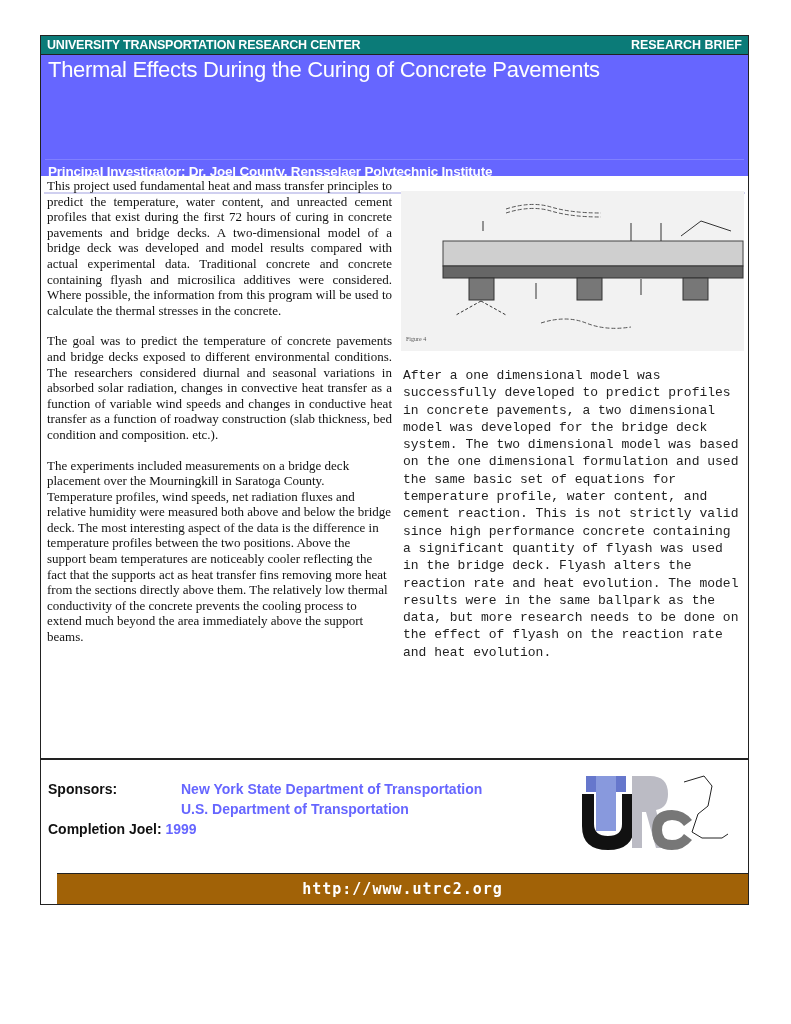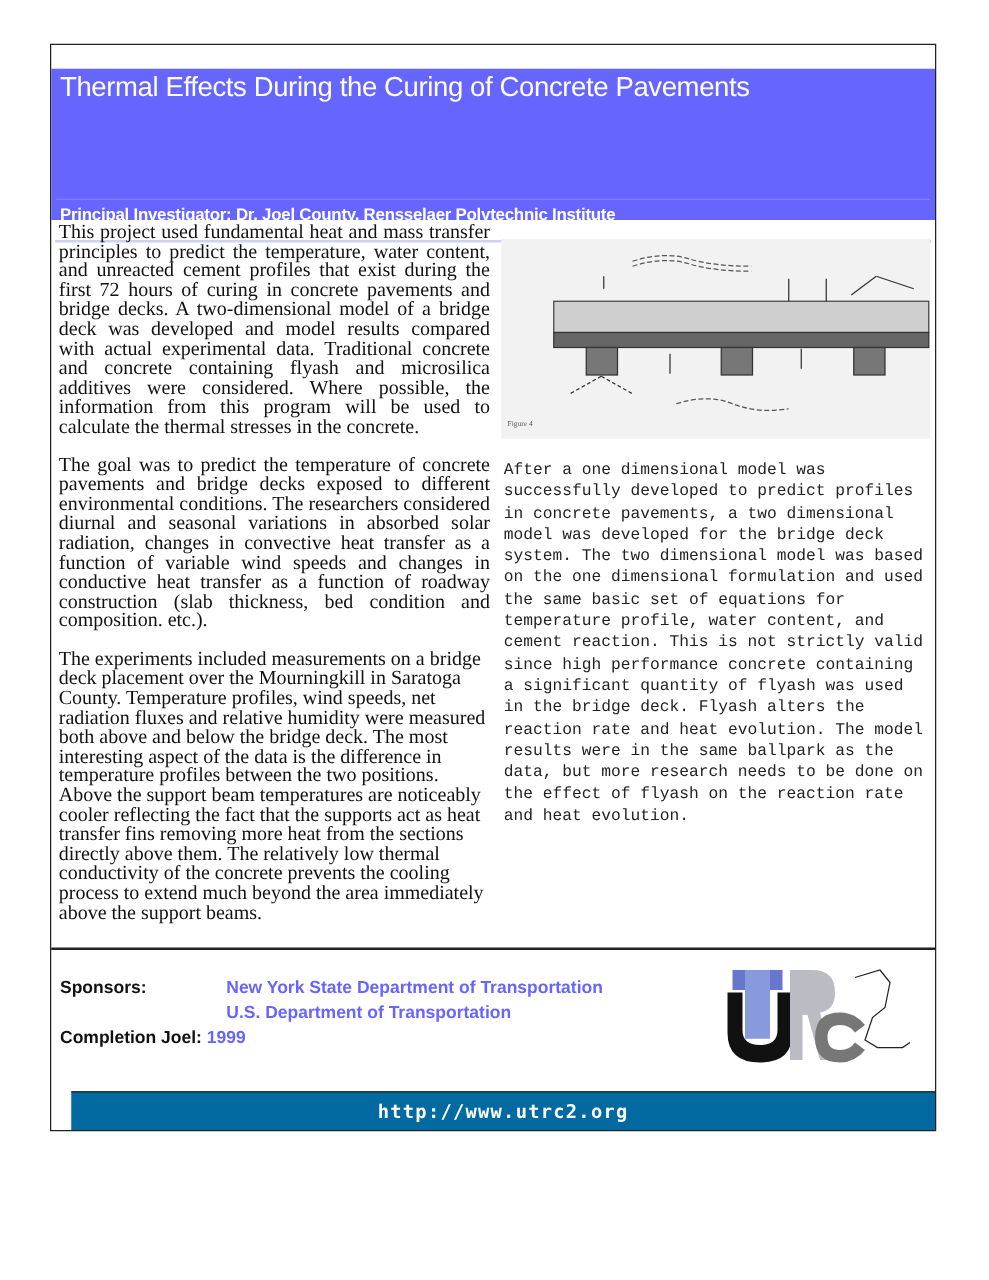--- a/index.html
+++ b/index.html
@@ -7,37 +7,41 @@
   .frame { position:absolute; left:40px; top:35px; width:709px; height:870px; border:1.5px solid #222; box-sizing:border-box; }
   .topbar { position:absolute; left:0; top:0; right:0; height:18px; background:#0b7b78; color:#fff;
     font-family:"Liberation Sans", sans-serif; font-weight:bold; font-size:12.5px; line-height:18px; border-bottom:1px solid #222; }
   .topbar .l { position:absolute; left:6px; letter-spacing:-0.2px; }
   .topbar .r { position:absolute; right:6px; }
   .bluebox { position:absolute; left:0; top:19px; right:0; height:121px; background:#6666ff; }
   .title { position:absolute; left:7px; top:2px; color:#fff; font-family:"Liberation Sans", sans-serif; font-size:22px; letter-spacing:-0.3px; }
   .pi { position:absolute; left:7px; top:109px; color:#fff; font-family:"Liberation Sans", sans-serif; font-size:13.5px; font-weight:bold; letter-spacing:-0.2px; }
   .pi-rule { position:absolute; left:4px; right:4px; top:104px; height:1px; background:#8080ff; }
   .bluebottom { position:absolute; left:3px; right:3px; top:137px; height:2px; background:#d0d0f0; }
-  .col-left { position:absolute; left:6px; top:142px; width:345px; font-family:"Liberation Serif", serif; font-size:16px; line-height:15.6px; color:#111; }
+  .col-left { position:absolute; left:6px; top:142px; width:345px; font-family:"Liberation Serif", serif; font-size:13px; line-height:15.6px; color:#111; }
   .col-left p { margin:0 0 15px 0; }
   .justify { text-align:justify; }
   .fig { position:absolute; left:360px; top:155px; width:343px; height:160px; background:#f2f2f2; }
   .col-right { position:absolute; left:362px; top:331px; width:340px; font-family:Liberation Mono, monospace; font-size:13px; line-height:17.3px; color:#222; }
   .sep { position:absolute; left:0; right:0; top:722px; height:1.5px; background:#222; }
   .sponsors { position:absolute; left:7px; top:743px; font-family:"Liberation Sans", sans-serif; font-size:14px; font-weight:bold; color:#111; line-height:20px; }
   .sponsors .lbl { display:inline-block; width:133px; }
   .blue { color:#6666ff; }
   .logo { position:absolute; left:533px; top:736px; width:170px; height:80px; }
-  .footer { position:absolute; left:0; right:0; bottom:0; height:30px; background:#0369a1; border-top:1.5px solid #222;
+  .footer { position:absolute; left:0; right:0; bottom:0; height:30px; background:#a16207; border-top:1.5px solid #222;
     color:#fff; text-align:center; font-family:"DejaVu Sans Mono", monospace; font-weight:bold; font-size:15px; line-height:30px; letter-spacing:1px;margin-left:16px; }
 </style>
 </head>
 <body>
 
 <div class="frame">
+  <div class="topbar">
+    <span class="l">UNIVERSITY TRANSPORTATION RESEARCH CENTER</span>
+    <span class="r">RESEARCH BRIEF</span>
+  </div>
   <div class="bluebox">
     <div class="title">Thermal Effects During the Curing of Concrete Pavements</div>
     <div class="pi-rule"></div>
     <div class="pi">Principal Investigator: Dr. Joel County, Rensselaer Polytechnic Institute</div>
     <div class="bluebottom"></div>
   </div>
 
   <div class="col-left">
     <p class="justify">This project used fundamental heat and mass transfer principles to predict the temperature, water content, and unreacted cement profiles that exist during the first 72 hours of curing in concrete pavements and bridge decks. A two-dimensional model of a bridge deck was developed and model results compared with actual experimental data. Traditional concrete and concrete containing flyash and microsilica additives were considered. Where possible, the information from this program will be used to calculate the thermal stresses in the concrete.</p>
     <p class="justify">The goal was to predict the temperature of concrete pavements and bridge decks exposed to different environmental conditions. The researchers considered diurnal and seasonal variations in absorbed solar radiation, changes in convective heat transfer as a function of variable wind speeds and changes in conductive heat transfer as a function of roadway construction (slab thickness, bed condition and composition. etc.).</p>

